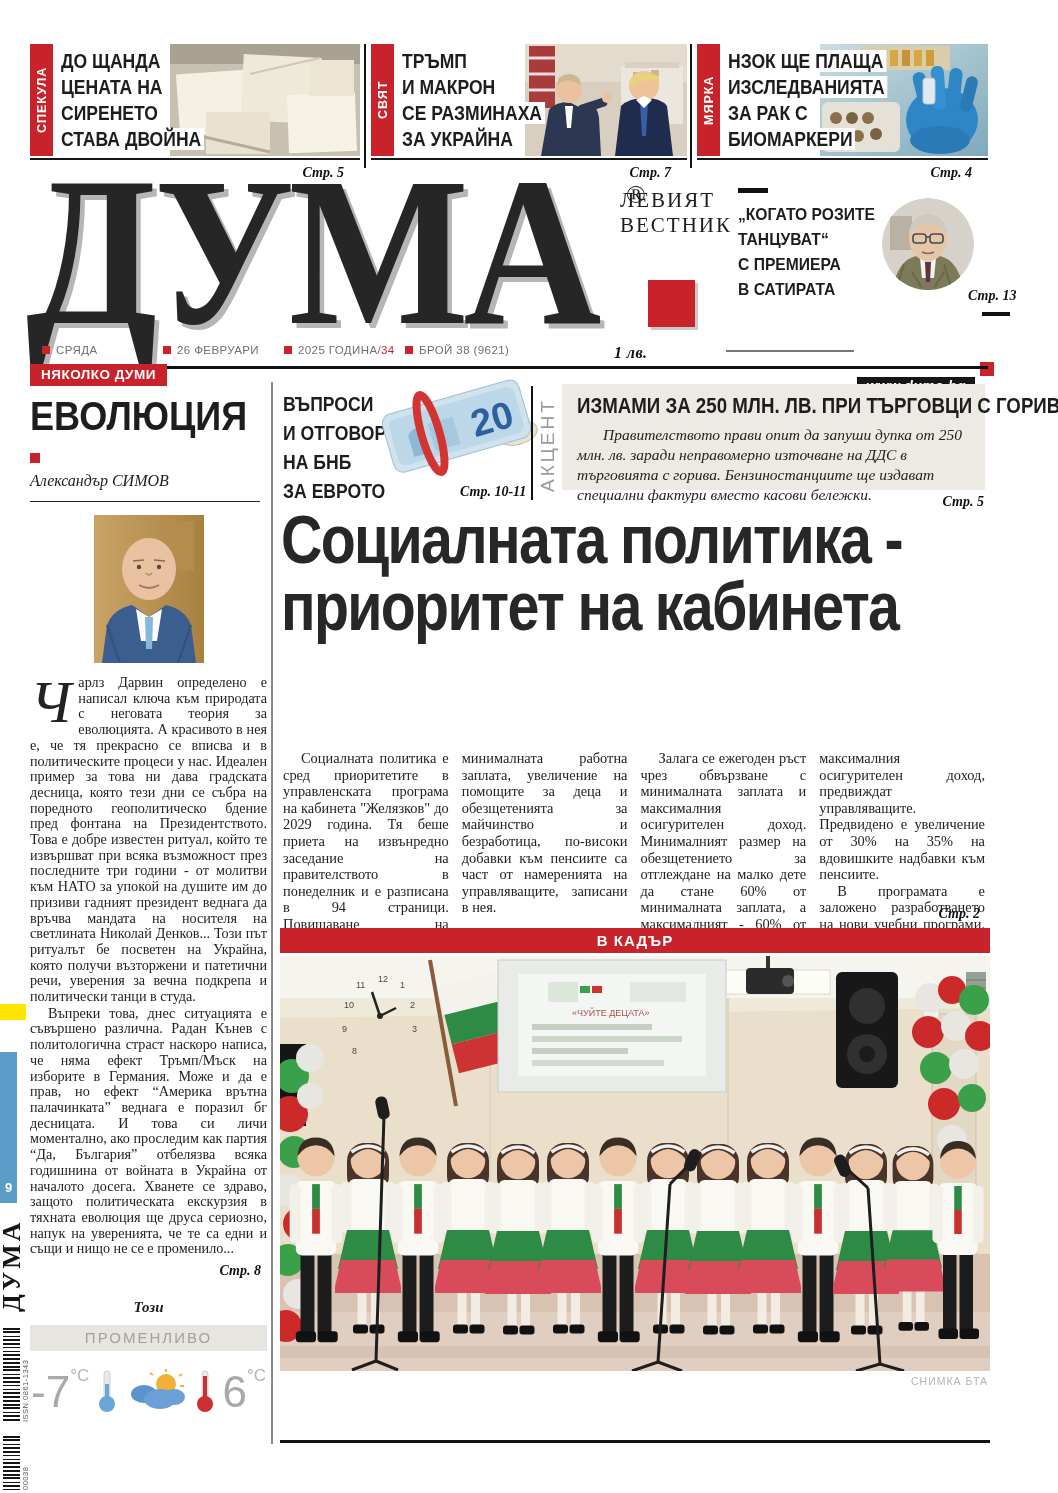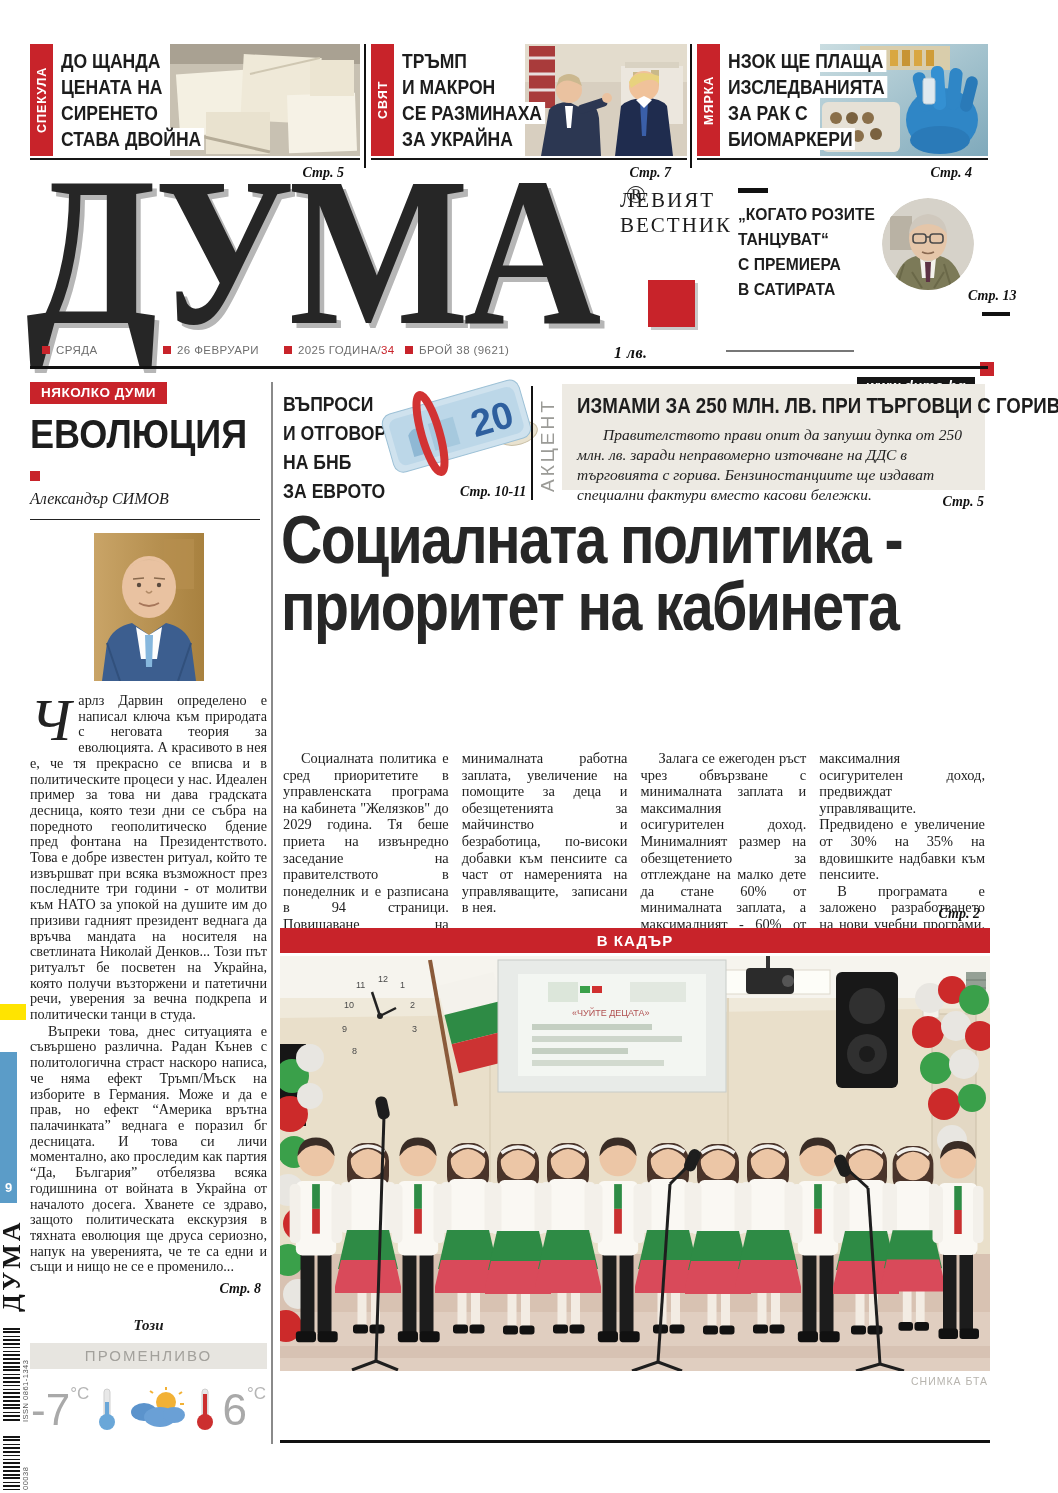--- a/index.html
+++ b/index.html
@@ -51,21 +51,21 @@
   #dateline{left:42px;top:344px;width:946px;height:18px;font-family:"Liberation Sans",sans-serif;
       font-size:11.5px;color:#6f6f6f;letter-spacing:.4px;}
   .dl-item{position:absolute;top:0;display:flex;align-items:center;gap:6px;}
   .dl-item .sq{width:8px;height:8px;background:var(--red);display:inline-block;}
   .dl-red{color:var(--red);}
   #dl-price{font-family:"Liberation Serif",serif;font-weight:bold;font-style:italic;font-size:16px;color:#111;}
   #top-rule{left:30px;top:366px;width:958px;height:3px;background:#111;}
 
   
   #col-divider{left:271px;top:382px;width:2px;height:1062px;background:#8a8a8a;}
-  #leftcol{left:30px;top:382px;width:237px;}
+  #leftcol{left:30px;top:364px;width:237px;}
   #nd-label{display:inline-block;background:var(--red);color:#fff;font-family:"Liberation Sans",sans-serif;
       font-weight:bold;font-size:13.5px;letter-spacing:.5px;padding:3px 11px 4px;}
   #op-title{font-family:"Liberation Sans",sans-serif;font-weight:bold;font-size:41px;margin-top:7px;
       transform:scaleX(.88);transform-origin:0 0;white-space:nowrap;}
   #op-bullet{width:10px;height:10px;background:var(--red);margin-top:13px;}
   #op-author{font-style:italic;font-size:16px;margin-top:9px;}
   #op-rule{border-top:1.5px solid #222;margin-top:11px;width:230px;}
   #op-photo{display:block;margin:13px auto 0;}
   #op-article{margin-top:12px;font-size:14.2px;line-height:15.7px;text-align:justify;color:#222;}
   #op-article p+p{text-indent:18px;margin-top:1px;}

